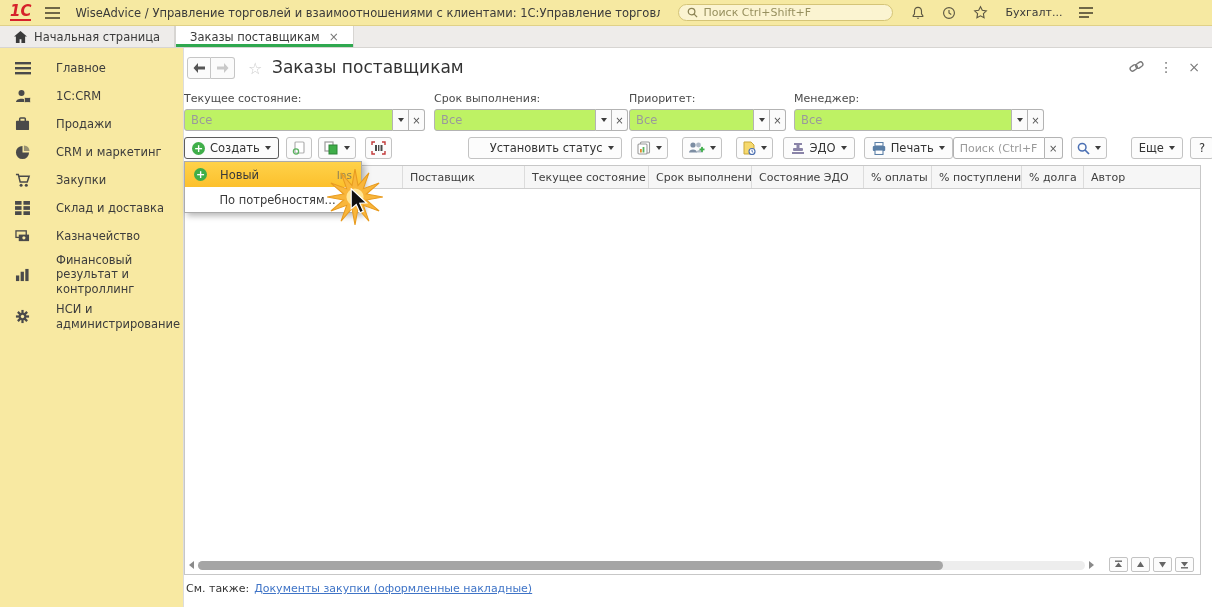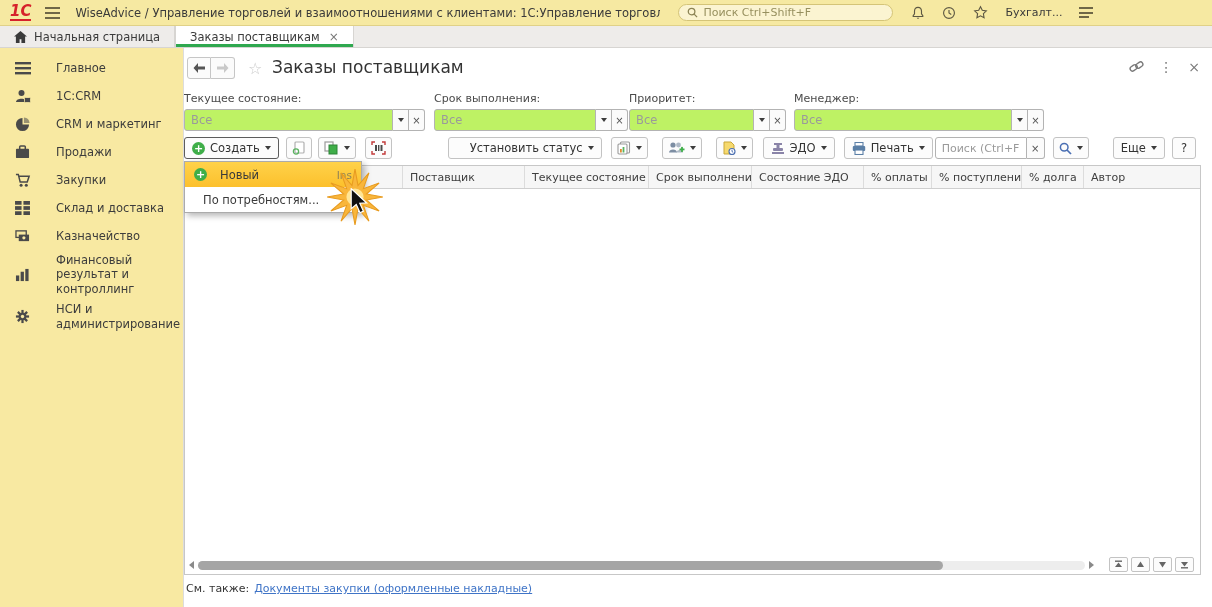--- a/index.html
+++ b/index.html
@@ -119,21 +119,21 @@
   .seealso a { color:#3f74c7; text-decoration:underline; cursor:pointer; }
 
   
   .cmenu { position:absolute; left:0; top:113px; width:178px; background:#fff;
     border:1px solid #ababab; box-shadow:3px 3px 6px rgba(0,0,0,.28); z-index:5; }
   .cmenu-item { display:flex; align-items:center; height:25px; font-size:11.5px;
     color:#3a3a3a; cursor:pointer; padding:0 9px; }
   .cmenu-item.hl { background:linear-gradient(#ffd24a,#fcc02c); }
   .cmenu-item .mi-icon { width:26px; }
   .cmenu-item .mi-short { margin-left:auto; font-size:10.5px; color:#8f8256; }
-  .cmenu-item.second { padding-left:18px; }
+  .cmenu-item.second { padding-left:18px;justify-content:center; }
 
   
   .clickfx { position:absolute; left:141px; top:119px; width:60px; height:60px; z-index:9; }
   .cursor { position:absolute; left:164px; top:140px; z-index:10; }
 </style>
 </head>
 <body>
 
 <div class="app">
 
@@ -202,35 +202,35 @@
           <svg width="16" height="15" viewBox="0 0 16 15">
             <circle cx="6.5" cy="4" r="3" fill="#4a4a4a"></circle>
             <path d="M1 13c0-4.5 11-4.5 11 0z" fill="#4a4a4a"></path>
             <rect x="9.5" y="8.5" width="6" height="5" rx="0.8" fill="#4a4a4a" stroke="#f8e9a2" stroke-width="0.8"></rect>
           </svg>
         </span>
       <span>1С:CRM</span>
     </div>
     <div class="side-item">
       <span class="sicon">
+          <svg width="15" height="14" viewBox="0 0 16 15">
+            <rect x="5" y="1" width="6" height="4" rx="1" fill="none" stroke="#4a4a4a" stroke-width="1.6"></rect>
+            <rect x="1" y="4" width="14" height="10" rx="1" fill="#4a4a4a"></rect>
+          </svg>
+        </span>
+      <span>Продажи</span>
+    </div>
+    <div class="side-item">
+      <span class="sicon">
           <svg width="15" height="15" viewBox="0 0 16 16">
             <path d="M8 1A7 7 0 1 0 15 8H8Z" fill="#4a4a4a"></path>
             <path d="M9.5 0.5V6.5H15.5A6.5 6.5 0 0 0 9.5 0.5Z" fill="#4a4a4a" opacity="0.55"></path>
           </svg>
         </span>
       <span>CRM и маркетинг</span>
-    </div>
-    <div class="side-item">
-      <span class="sicon">
-          <svg width="15" height="14" viewBox="0 0 16 15">
-            <rect x="5" y="1" width="6" height="4" rx="1" fill="none" stroke="#4a4a4a" stroke-width="1.6"></rect>
-            <rect x="1" y="4" width="14" height="10" rx="1" fill="#4a4a4a"></rect>
-          </svg>
-        </span>
-      <span>Продажи</span>
     </div>
     <div class="side-item">
       <span class="sicon">
           <svg width="16" height="15" viewBox="0 0 17 15">
             <path d="M1 1h2.5l2 8h7.5l2-6H4.5" fill="none" stroke="#4a4a4a" stroke-width="1.6"></path>
             <circle cx="6.5" cy="12.5" r="1.6" fill="#4a4a4a"></circle>
             <circle cx="12" cy="12.5" r="1.6" fill="#4a4a4a"></circle>
           </svg>
         </span>
       <span>Закупки</span>
@@ -389,21 +389,21 @@
             <g stroke="#c23a3a" stroke-width="1.4" fill="none">
               <path d="M1 4V1h3M11 1h3v3M14 10v3h-3M4 13H1v-3"></path>
             </g>
             <g fill="#4a4a4a">
               <rect x="4" y="4" width="2" height="6"></rect>
               <rect x="7" y="4" width="1.4" height="6"></rect>
               <rect x="9.5" y="4" width="2" height="6"></rect>
             </g>
           </svg>
       </div>
-      <div class="btn" style="margin-left:56px;padding-left:21px;">
+      <div class="btn" style="margin-left:76px;padding-left:21px;">
         <span>Установить статус</span>
         <span class="caret"></span>
       </div>
       <div class="btn iconic" style="margin-left:9px;">
         <svg width="14" height="14" viewBox="0 0 14 14">
             <rect x="3.5" y="1" width="9" height="11" rx="1" fill="#fff" stroke="#9a9a9a" stroke-width="1.1"></rect>
             <rect x="1" y="3" width="9" height="10" rx="1" fill="#fff" stroke="#9a9a9a" stroke-width="1.1"></rect>
             <rect x="3" y="8" width="1.8" height="3.5" fill="#e08a2e"></rect>
             <rect x="5.6" y="6" width="1.8" height="5.5" fill="#59b35f"></rect>
           </svg>

